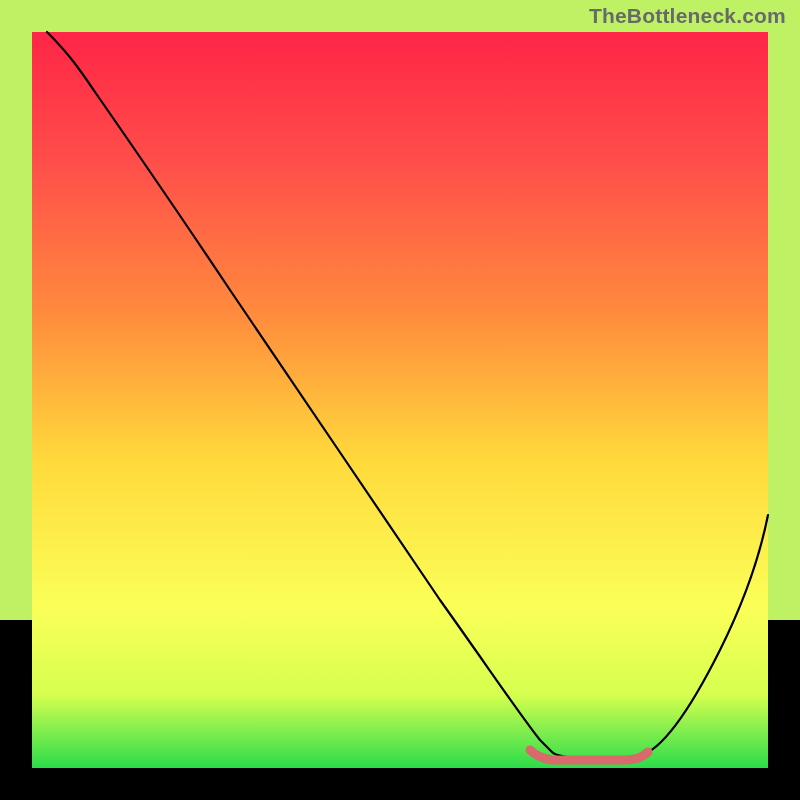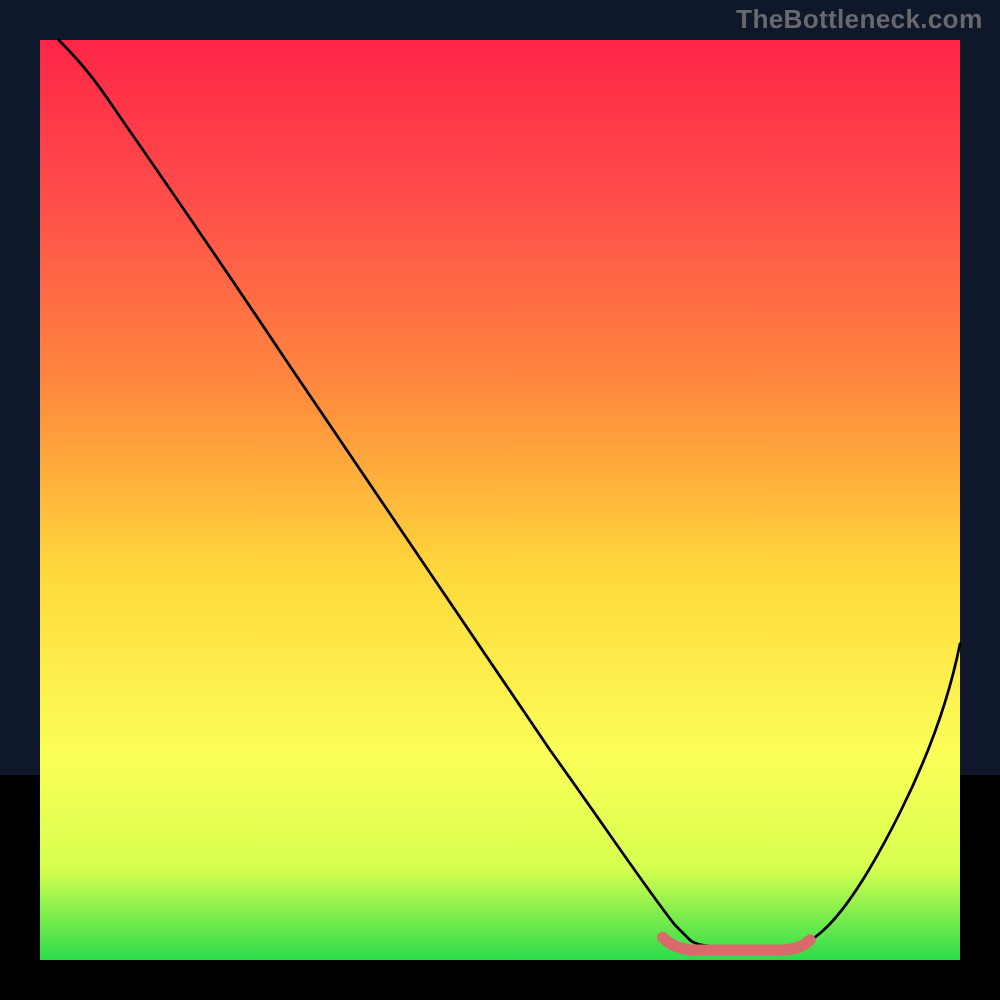--- a/index.html
+++ b/index.html
@@ -7,21 +7,21 @@
     padding: 0;
     width: 800px;
     height: 800px;
     background: #000;
     overflow: hidden;
   }
   .stage {
     position: relative;
     width: 800px;
     height: 620px;
-    background: #0f172a;
+    background: #bef264;
   }
   .watermark {
     position: absolute;
     top: 4px;
     right: 14px;
     font-family: Arial, Helvetica, sans-serif;
     font-size: 21px;
     font-weight: 600;
     color: #67696b;
     letter-spacing: 0.2px;

